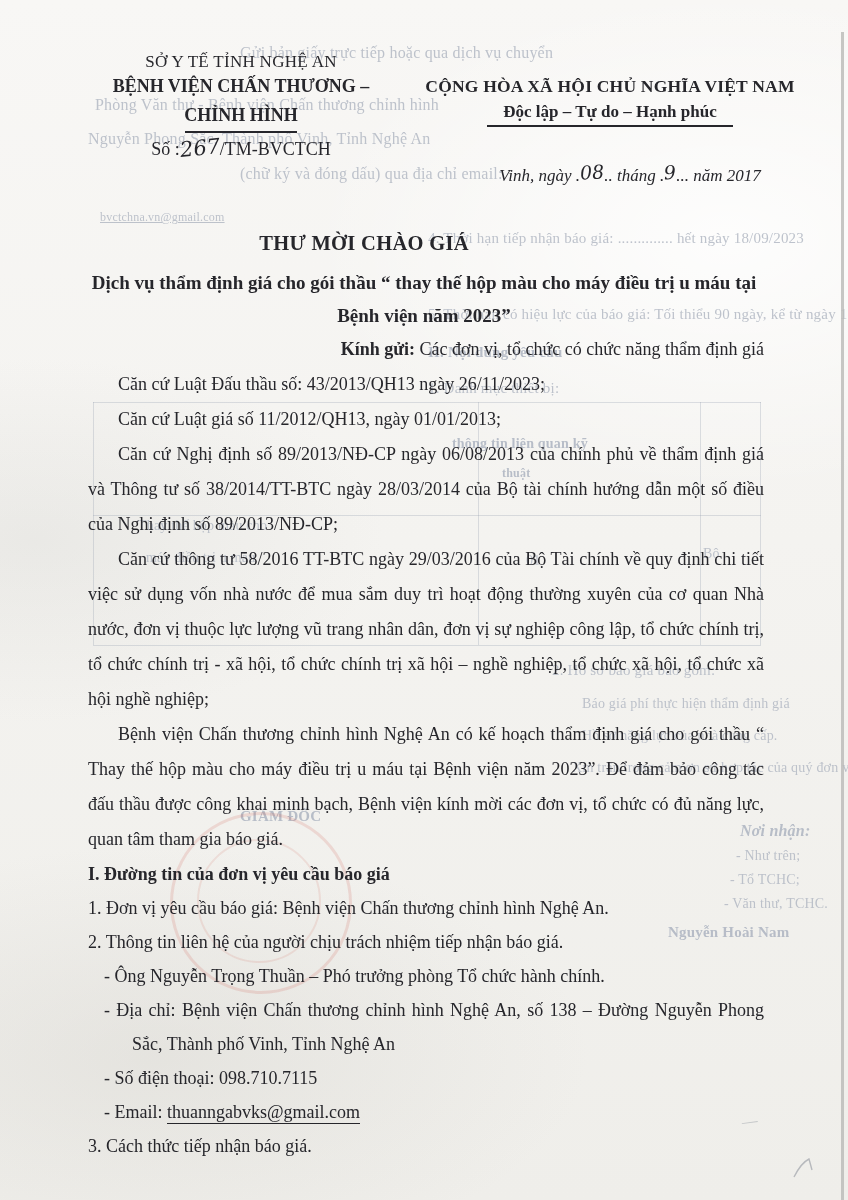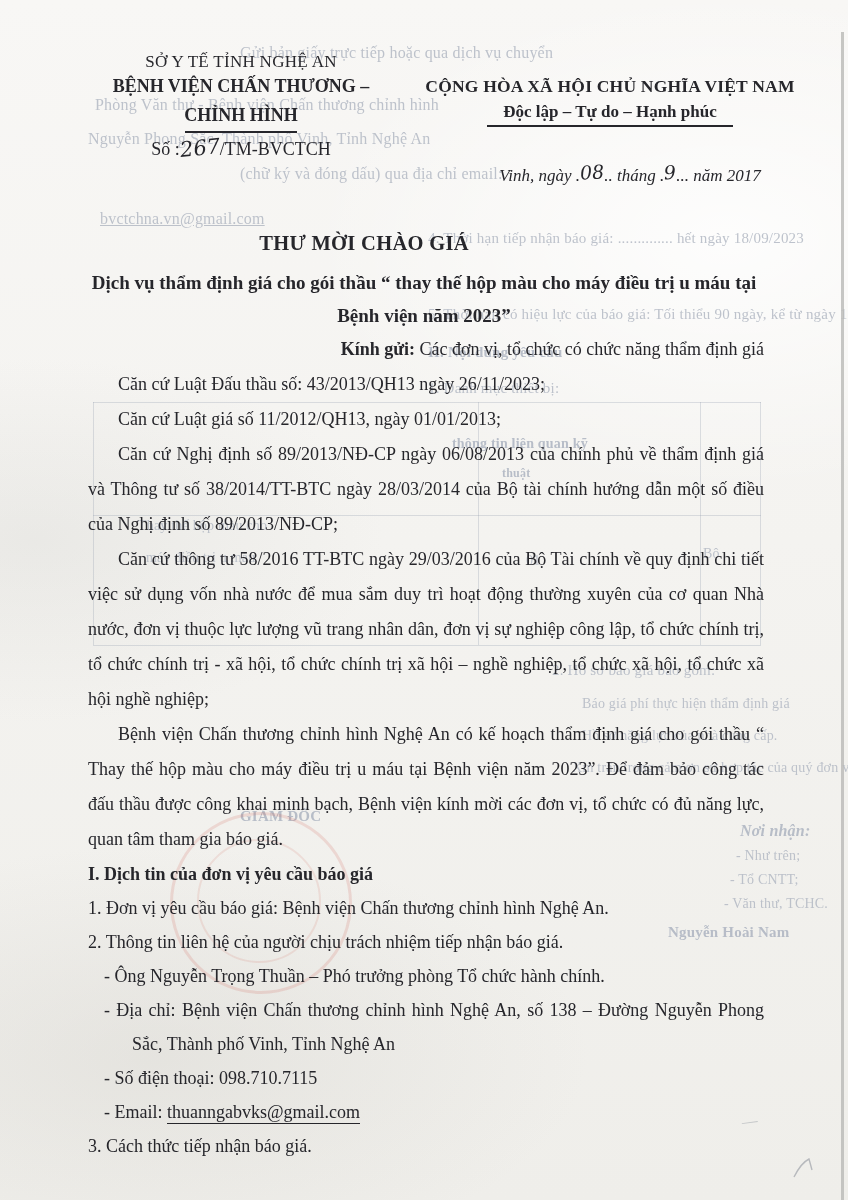--- a/index.html
+++ b/index.html
@@ -65,39 +65,39 @@
 </head>
 <body>
 
 <div class="page">
 
   <div class="ghost">
     <span style="left:240px;top:44px;font-size:16px">Gửi bản giấy trực tiếp hoặc qua dịch vụ chuyển</span>
     <span style="left:95px;top:96px;font-size:16px">Phòng Văn thư - Bệnh viện Chấn thương chỉnh hình</span>
     <span style="left:240px;top:165px;font-size:16px">(chữ ký và đóng dấu) qua địa chỉ email:</span>
     <span style="left:88px;top:130px;font-size:16px">Nguyễn Phong Sắc, Thành phố Vinh, Tỉnh Nghệ An</span>
-    <span class="u" style="left:100px;top:210px;font-size:16px">bvctchna.vn@gmail.com</span>
+    <span class="u" style="left:100px;top:210px;font-size:12px">bvctchna.vn@gmail.com</span>
     <span style="left:428px;top:230px;font-size:15px">4. Thời hạn tiếp nhận báo giá: .............. hết ngày 18/09/2023</span>
     <span style="left:428px;top:306px;font-size:15px">5. Thời hạn có hiệu lực của báo giá: Tối thiểu 90 ngày, kể từ ngày 18/09/2023</span>
     <span class="b" style="left:428px;top:344px;font-size:15px">II. Nội dung yêu cầu</span>
     <span style="left:428px;top:380px;font-size:15px">1. Danh mục thiết bị:</span>
     <span class="b" style="left:452px;top:436px;font-size:14px">thông tin liên quan kỹ</span>
     <span class="b" style="left:502px;top:466px;font-size:12px">thuật</span>
     <span style="left:138px;top:518px;font-size:14px">Thay thế hộp màu cho</span>
     <span style="left:146px;top:550px;font-size:14px">máy điều trị u máu</span>
     <span style="left:526px;top:553px;font-size:14px">01</span>
     <span style="left:703px;top:546px;font-size:14px">Bộ</span>
     <span style="left:552px;top:662px;font-size:15px">2. Hồ sơ báo giá bao gồm:</span>
     <span style="left:582px;top:696px;font-size:14px">Báo giá phí thực hiện thẩm định giá</span>
     <span style="left:582px;top:728px;font-size:14px">Hồ sơ năng lực của nhà cung cấp.</span>
     <span style="left:572px;top:760px;font-size:14px">Xin trân trọng cảm ơn sự hợp tác của quý đơn vị!</span>
     <span class="b" style="left:240px;top:808px;font-size:15px">GIÁM ĐỐC</span>
     <span class="b i" style="left:740px;top:822px;font-size:16px">Nơi nhận:</span>
     <span style="left:736px;top:848px;font-size:14px">- Như trên;</span>
-    <span style="left:730px;top:872px;font-size:14px">- Tổ CNTT;</span>
+    <span style="left:730px;top:872px;font-size:14px">- Tổ TCHC;</span>
     <span style="left:724px;top:896px;font-size:14px">- Văn thư, TCHC.</span>
     <span class="b" style="left:668px;top:924px;font-size:15px">Nguyễn Hoài Nam</span>
 
     <div class="gline" style="left:93px;top:402px;width:668px;height:1px"></div>
     <div class="gline" style="left:93px;top:402px;width:1px;height:243px"></div>
     <div class="gline" style="left:478px;top:402px;width:1px;height:243px"></div>
     <div class="gline" style="left:700px;top:402px;width:1px;height:243px"></div>
     <div class="gline" style="left:760px;top:402px;width:1px;height:243px"></div>
     <div class="gline" style="left:93px;top:515px;width:668px;height:1px"></div>
     <div class="gline" style="left:93px;top:645px;width:668px;height:1px"></div>
@@ -133,21 +133,21 @@
 
     <div class="doc-body">
       <p class="sal"><b>Kính gửi:</b><span> Các đơn vị, tổ chức có chức năng thẩm định giá</span></p>
       <p>Căn cứ Luật Đấu thầu số: 43/2013/QH13 ngày 26/11/2023;</p>
       <p>Căn cứ Luật giá số 11/2012/QH13, ngày 01/01/2013;</p>
       <p>Căn cứ Nghị định số 89/2013/NĐ-CP ngày 06/08/2013 của chính phủ về thẩm định giá và Thông tư số 38/2014/TT-BTC ngày 28/03/2014 của Bộ tài chính hướng dẫn một số điều của Nghị định số 89/2013/NĐ-CP;</p>
       <p>Căn cứ thông tư 58/2016 TT-BTC ngày 29/03/2016 của Bộ Tài chính về quy định chi tiết việc sử dụng vốn nhà nước để mua sắm duy trì hoạt động thường xuyên của cơ quan Nhà nước, đơn vị thuộc  lực lượng vũ trang nhân dân, đơn vị sự nghiệp công lập, tổ chức chính trị, tổ chức chính trị - xã hội, tổ chức chính trị xã hội – nghề nghiệp, tổ chức xã hội, tổ chức xã hội nghề nghiệp;</p>
       <p>Bệnh viện Chấn thương chỉnh hình Nghệ An có kế hoạch thẩm định giá cho gói thầu “ Thay thế hộp màu cho máy điều trị u máu tại Bệnh viện năm 2023”. Để đảm bảo công tác đấu thầu được công khai minh bạch, Bệnh viện kính mời các đơn vị, tổ chức có đủ năng lực, quan tâm tham gia báo giá.</p>
 
       <div class="sec">
-        <p class="heading">I. Dịch tin của đơn vị yêu cầu báo giá</p>
+        <p class="heading">I. Đường tin của đơn vị yêu cầu báo giá</p>
         <p>1. Đơn vị yêu cầu báo giá: Bệnh viện Chấn thương chỉnh hình Nghệ An.</p>
         <p>2. Thông tin liên hệ của người chịu trách nhiệm tiếp nhận báo giá.</p>
         <p class="dash">- Ông Nguyễn Trọng Thuần – Phó trưởng phòng Tổ chức hành chính.</p>
         <p class="dash">- Địa chỉ: Bệnh viện Chấn thương chỉnh hình Nghệ An, số 138 – Đường Nguyễn Phong Sắc, Thành phố Vinh, Tỉnh Nghệ An</p>
         <p class="dash">- Số điện thoại: 098.710.7115</p>
         <p class="dash"><span>- Email: </span><span class="email-u">thuanngabvks@gmail.com</span></p>
         <p>3. Cách thức tiếp nhận báo giá.</p>
       </div>
     </div>
   </div>

